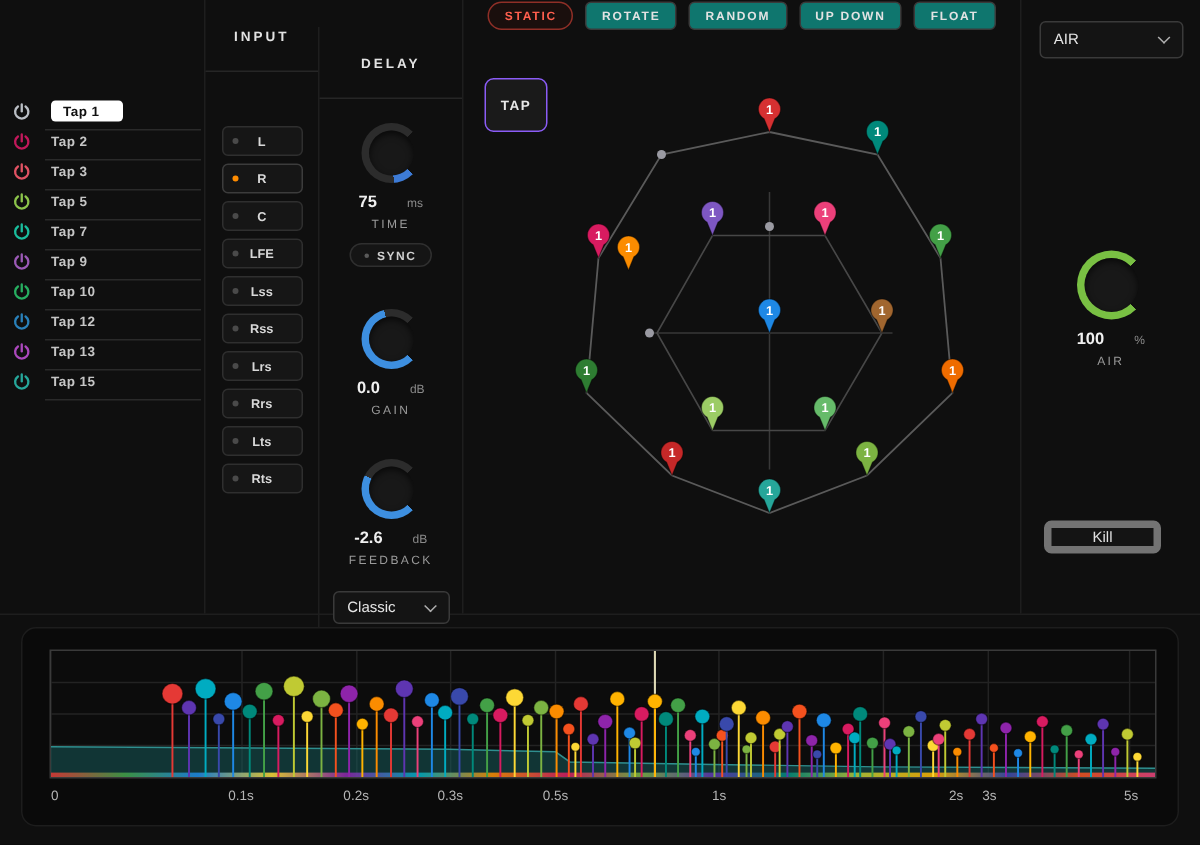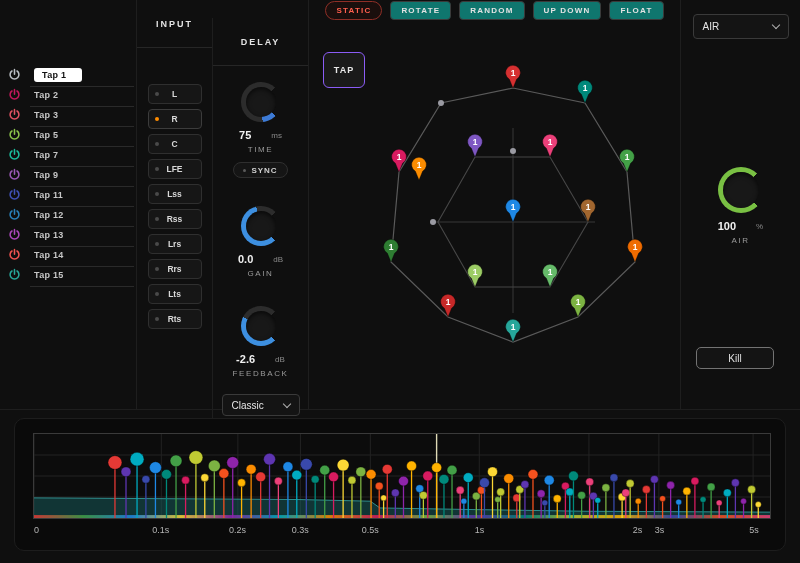--- a/index.html
+++ b/index.html
@@ -52,21 +52,21 @@
   
   .panner{position:absolute;left:0;top:0;width:372px;height:410px;z-index:1}
   .modes{position:relative;z-index:2;display:flex;gap:8px;justify-content:center;margin-top:1px}
   .mode-btn{height:19px;padding:0 10px;display:flex;align-items:center;border:1px solid #3a3a3a;border-radius:4px;font-size:8px;letter-spacing:1.2px;font-weight:bold;color:#e3e3e3;background:#0f766e;cursor:pointer}
   .mode-btn.selected{border-color:var(--accent-red-border,#8f2f27);color:var(--accent-red,#ff5f4e);background:#1a0f0d;border-radius:10px}
   .tap-btn{position:absolute;z-index:2;left:14px;top:52px;width:42px;height:36px;border:1px solid #8b5cf6;border-radius:6px;background:#1a1a1a;color:#e8e8e8;font-size:9px;letter-spacing:1px;font-weight:bold;display:flex;align-items:center;justify-content:center;cursor:pointer}
 
   
   .air-select{width:96px;height:25px;margin-top:14px}
   .right-col .knob{margin-top:128px}
-  .kill-btn{position:absolute;right:26px;bottom:40px;width:78px;height:22px;border:1px solid #737373;border-radius:5px;background:#141414;display:flex;align-items:center;justify-content:center;font-size:10px;color:#e0e0e0;cursor:pointer}
+  .kill-btn{position:absolute;right:26px;bottom:40px;width:78px;height:22px;border:5px solid #737373;border-radius:5px;background:#141414;display:flex;align-items:center;justify-content:center;font-size:10px;color:#e0e0e0;cursor:pointer}
 
   
   .bottom{position:absolute;left:14px;right:14px;top:418px;height:133px;background:#0a0a0a;border:1px solid #1d1d1d;border-radius:10px;padding:14px 14px 0 18px}
   .chart{position:relative;height:86px;border:1px solid #3a3a3a;background:#0c0c0c}
   .chart svg{position:absolute;inset:0;width:100%;height:100%}
   .axis{position:relative;height:22px;font-size:9px;color:#b5b5b5}
   .axis span{position:absolute;top:6px;transform:translateX(-50%)}
   .axis span:first-child{transform:none;margin-left:1px}
 </style>
 </head>
@@ -126,52 +126,43 @@
             <svg viewBox="0 0 20 20" width="13" height="13">
               <path d="M10 2.5v7" stroke="#9b59b6" stroke-width="2.4" fill="none" stroke-linecap="round"></path>
               <path d="M6.1 4.6a6.8 6.8 0 1 0 7.8 0" stroke="#9b59b6" stroke-width="2.4" fill="none" stroke-linecap="round"></path>
             </svg>
           </span>
           <span class="tap-label-wrap"><span class="tap-label">Tap 9</span></span>
         </div>
         <div class="tap-row">
           <span class="tap-icon">
             <svg viewBox="0 0 20 20" width="13" height="13">
-              <path d="M10 2.5v7" stroke="#3f51b5" stroke-width="2.4" fill="none" stroke-linecap="round"></path>
-              <path d="M6.1 4.6a6.8 6.8 0 1 0 7.8 0" stroke="#3f51b5" stroke-width="2.4" fill="none" stroke-linecap="round"></path>
-            </svg>
-          </span>
-          <span class="tap-label-wrap"><span class="tap-label">Tap 11</span></span>
+              <path d="M10 2.5v7" stroke="#27ae60" stroke-width="2.4" fill="none" stroke-linecap="round"></path>
+              <path d="M6.1 4.6a6.8 6.8 0 1 0 7.8 0" stroke="#27ae60" stroke-width="2.4" fill="none" stroke-linecap="round"></path>
+            </svg>
+          </span>
+          <span class="tap-label-wrap"><span class="tap-label">Tap 10</span></span>
         </div>
         <div class="tap-row">
           <span class="tap-icon">
             <svg viewBox="0 0 20 20" width="13" height="13">
               <path d="M10 2.5v7" stroke="#2980b9" stroke-width="2.4" fill="none" stroke-linecap="round"></path>
               <path d="M6.1 4.6a6.8 6.8 0 1 0 7.8 0" stroke="#2980b9" stroke-width="2.4" fill="none" stroke-linecap="round"></path>
             </svg>
           </span>
           <span class="tap-label-wrap"><span class="tap-label">Tap 12</span></span>
         </div>
         <div class="tap-row">
           <span class="tap-icon">
             <svg viewBox="0 0 20 20" width="13" height="13">
               <path d="M10 2.5v7" stroke="#ab47bc" stroke-width="2.4" fill="none" stroke-linecap="round"></path>
               <path d="M6.1 4.6a6.8 6.8 0 1 0 7.8 0" stroke="#ab47bc" stroke-width="2.4" fill="none" stroke-linecap="round"></path>
             </svg>
           </span>
           <span class="tap-label-wrap"><span class="tap-label">Tap 13</span></span>
-        </div>
-        <div class="tap-row">
-          <span class="tap-icon">
-            <svg viewBox="0 0 20 20" width="13" height="13">
-              <path d="M10 2.5v7" stroke="#ef5350" stroke-width="2.4" fill="none" stroke-linecap="round"></path>
-              <path d="M6.1 4.6a6.8 6.8 0 1 0 7.8 0" stroke="#ef5350" stroke-width="2.4" fill="none" stroke-linecap="round"></path>
-            </svg>
-          </span>
-          <span class="tap-label-wrap"><span class="tap-label">Tap 14</span></span>
         </div>
         <div class="tap-row">
           <span class="tap-icon">
             <svg viewBox="0 0 20 20" width="13" height="13">
               <path d="M10 2.5v7" stroke="#26a69a" stroke-width="2.4" fill="none" stroke-linecap="round"></path>
               <path d="M6.1 4.6a6.8 6.8 0 1 0 7.8 0" stroke="#26a69a" stroke-width="2.4" fill="none" stroke-linecap="round"></path>
             </svg>
           </span>
           <span class="tap-label-wrap"><span class="tap-label">Tap 15</span></span>
         </div>

